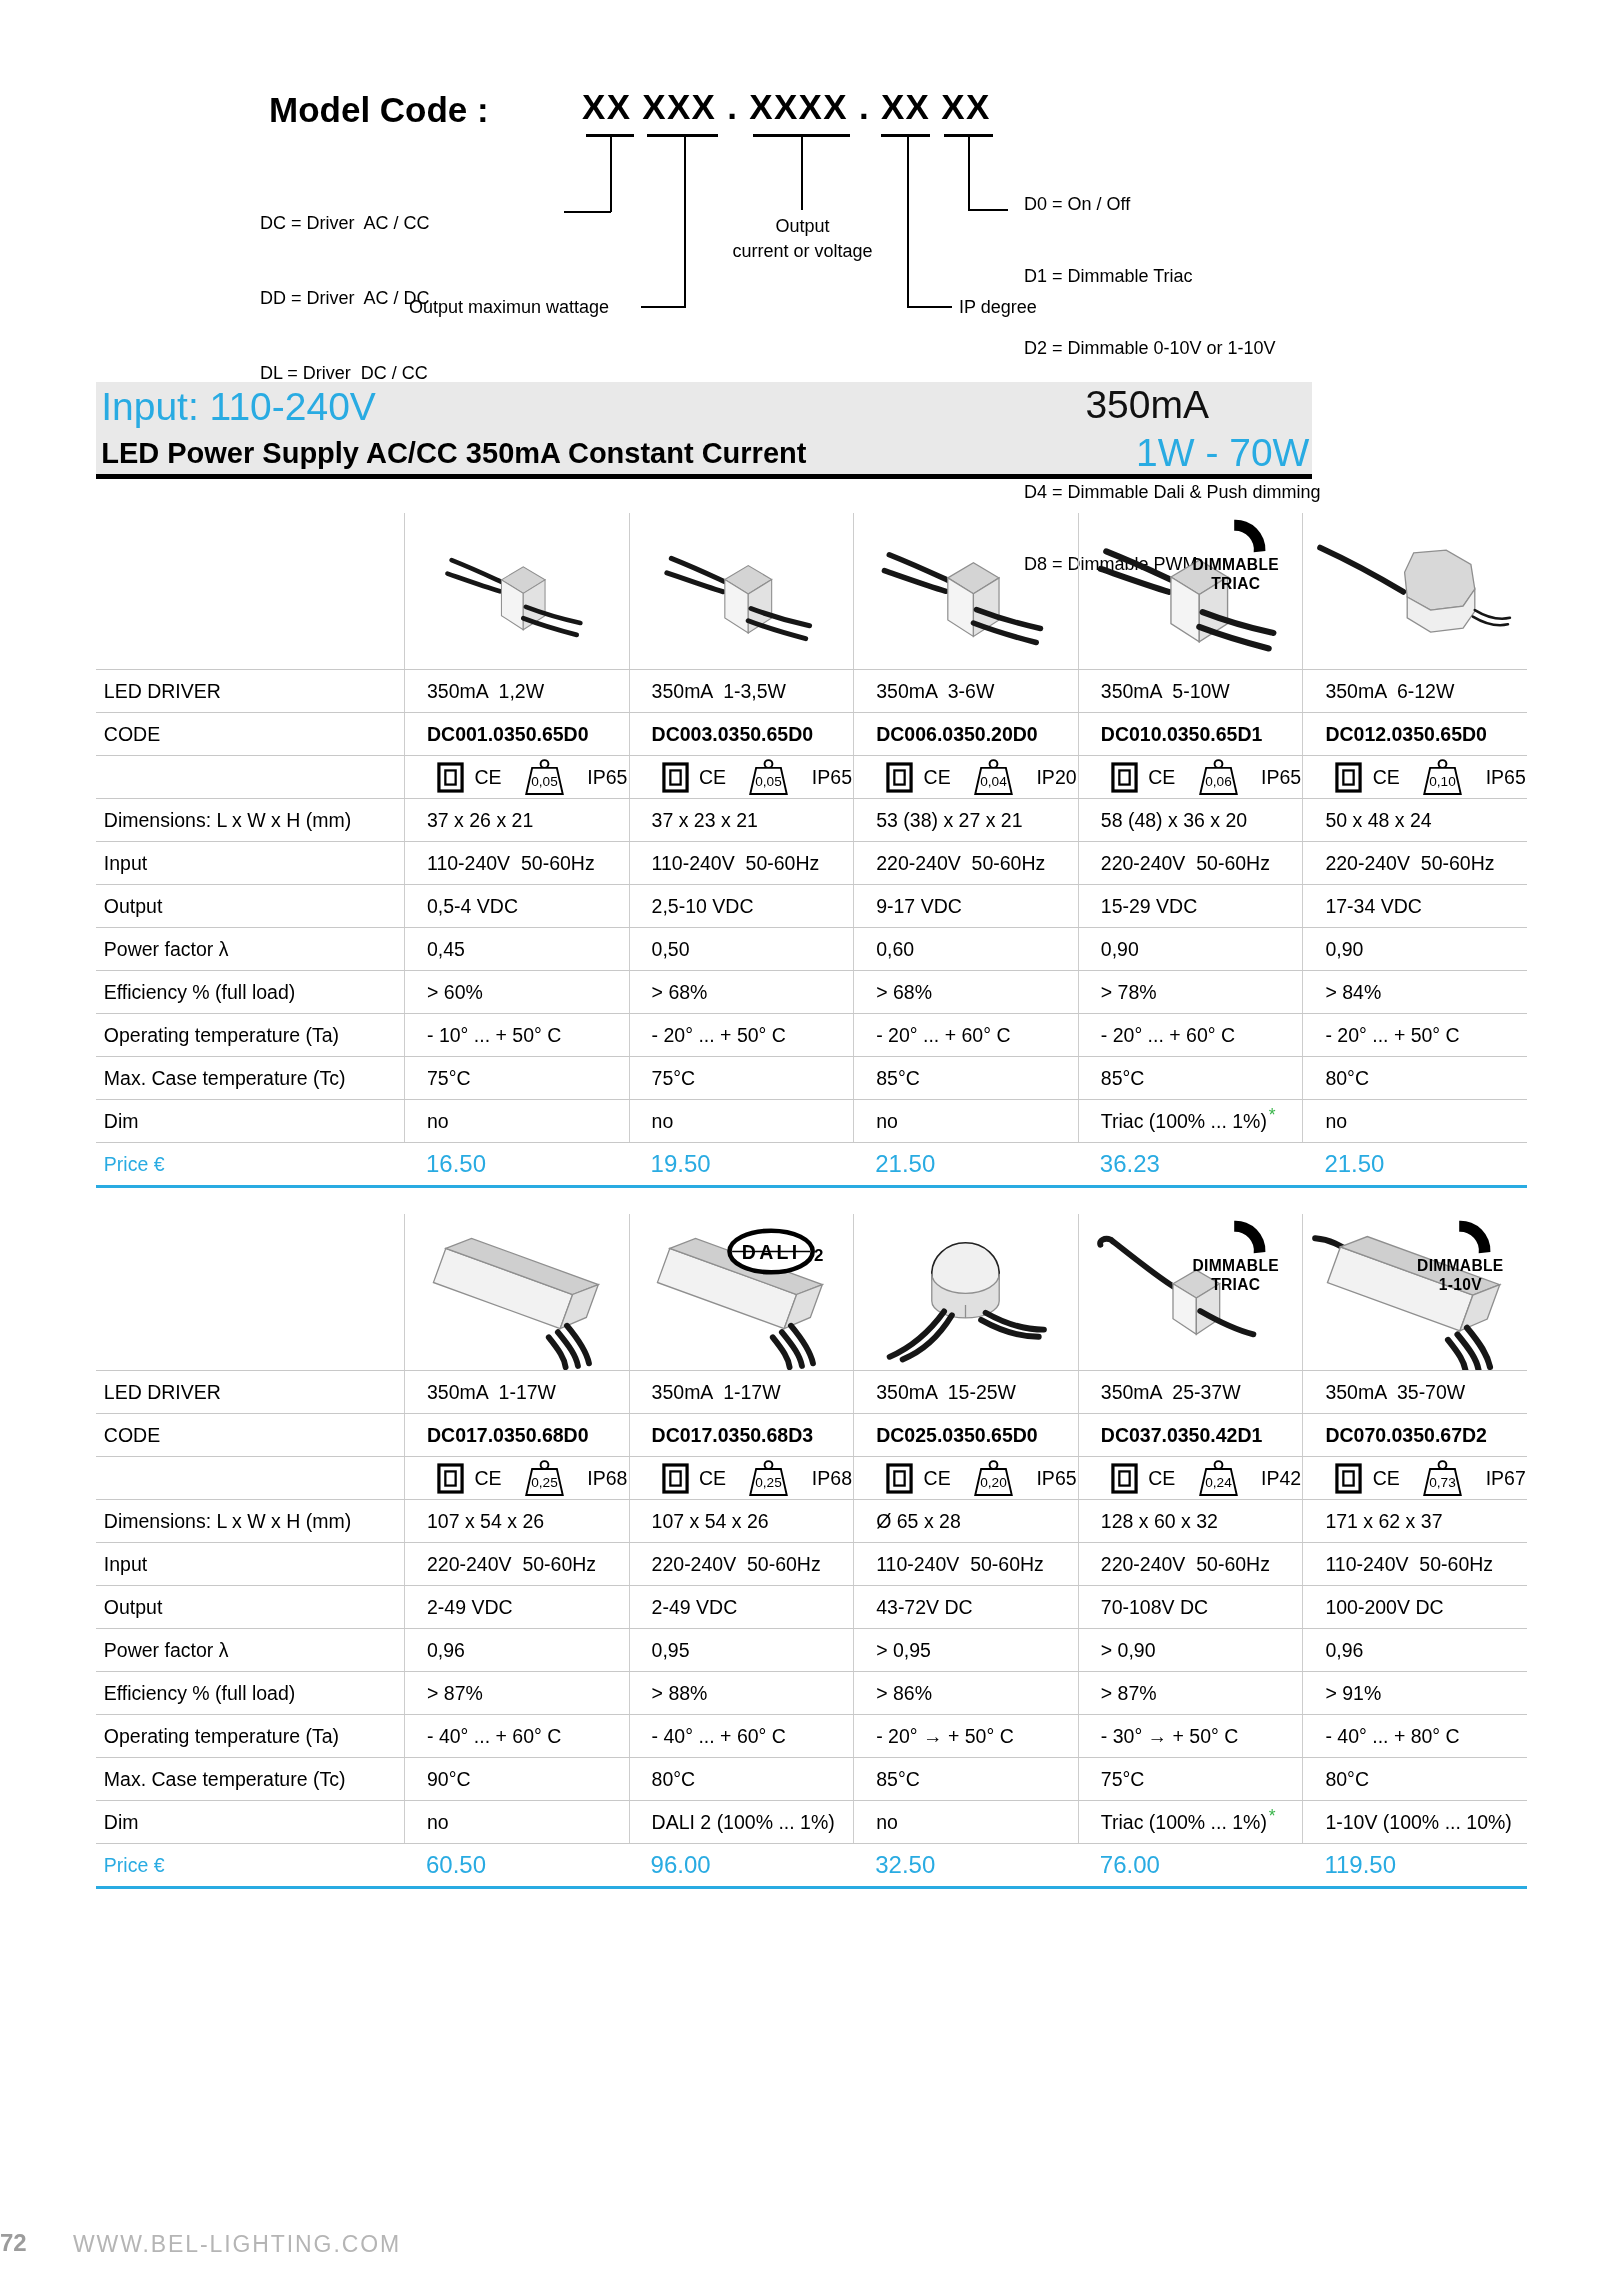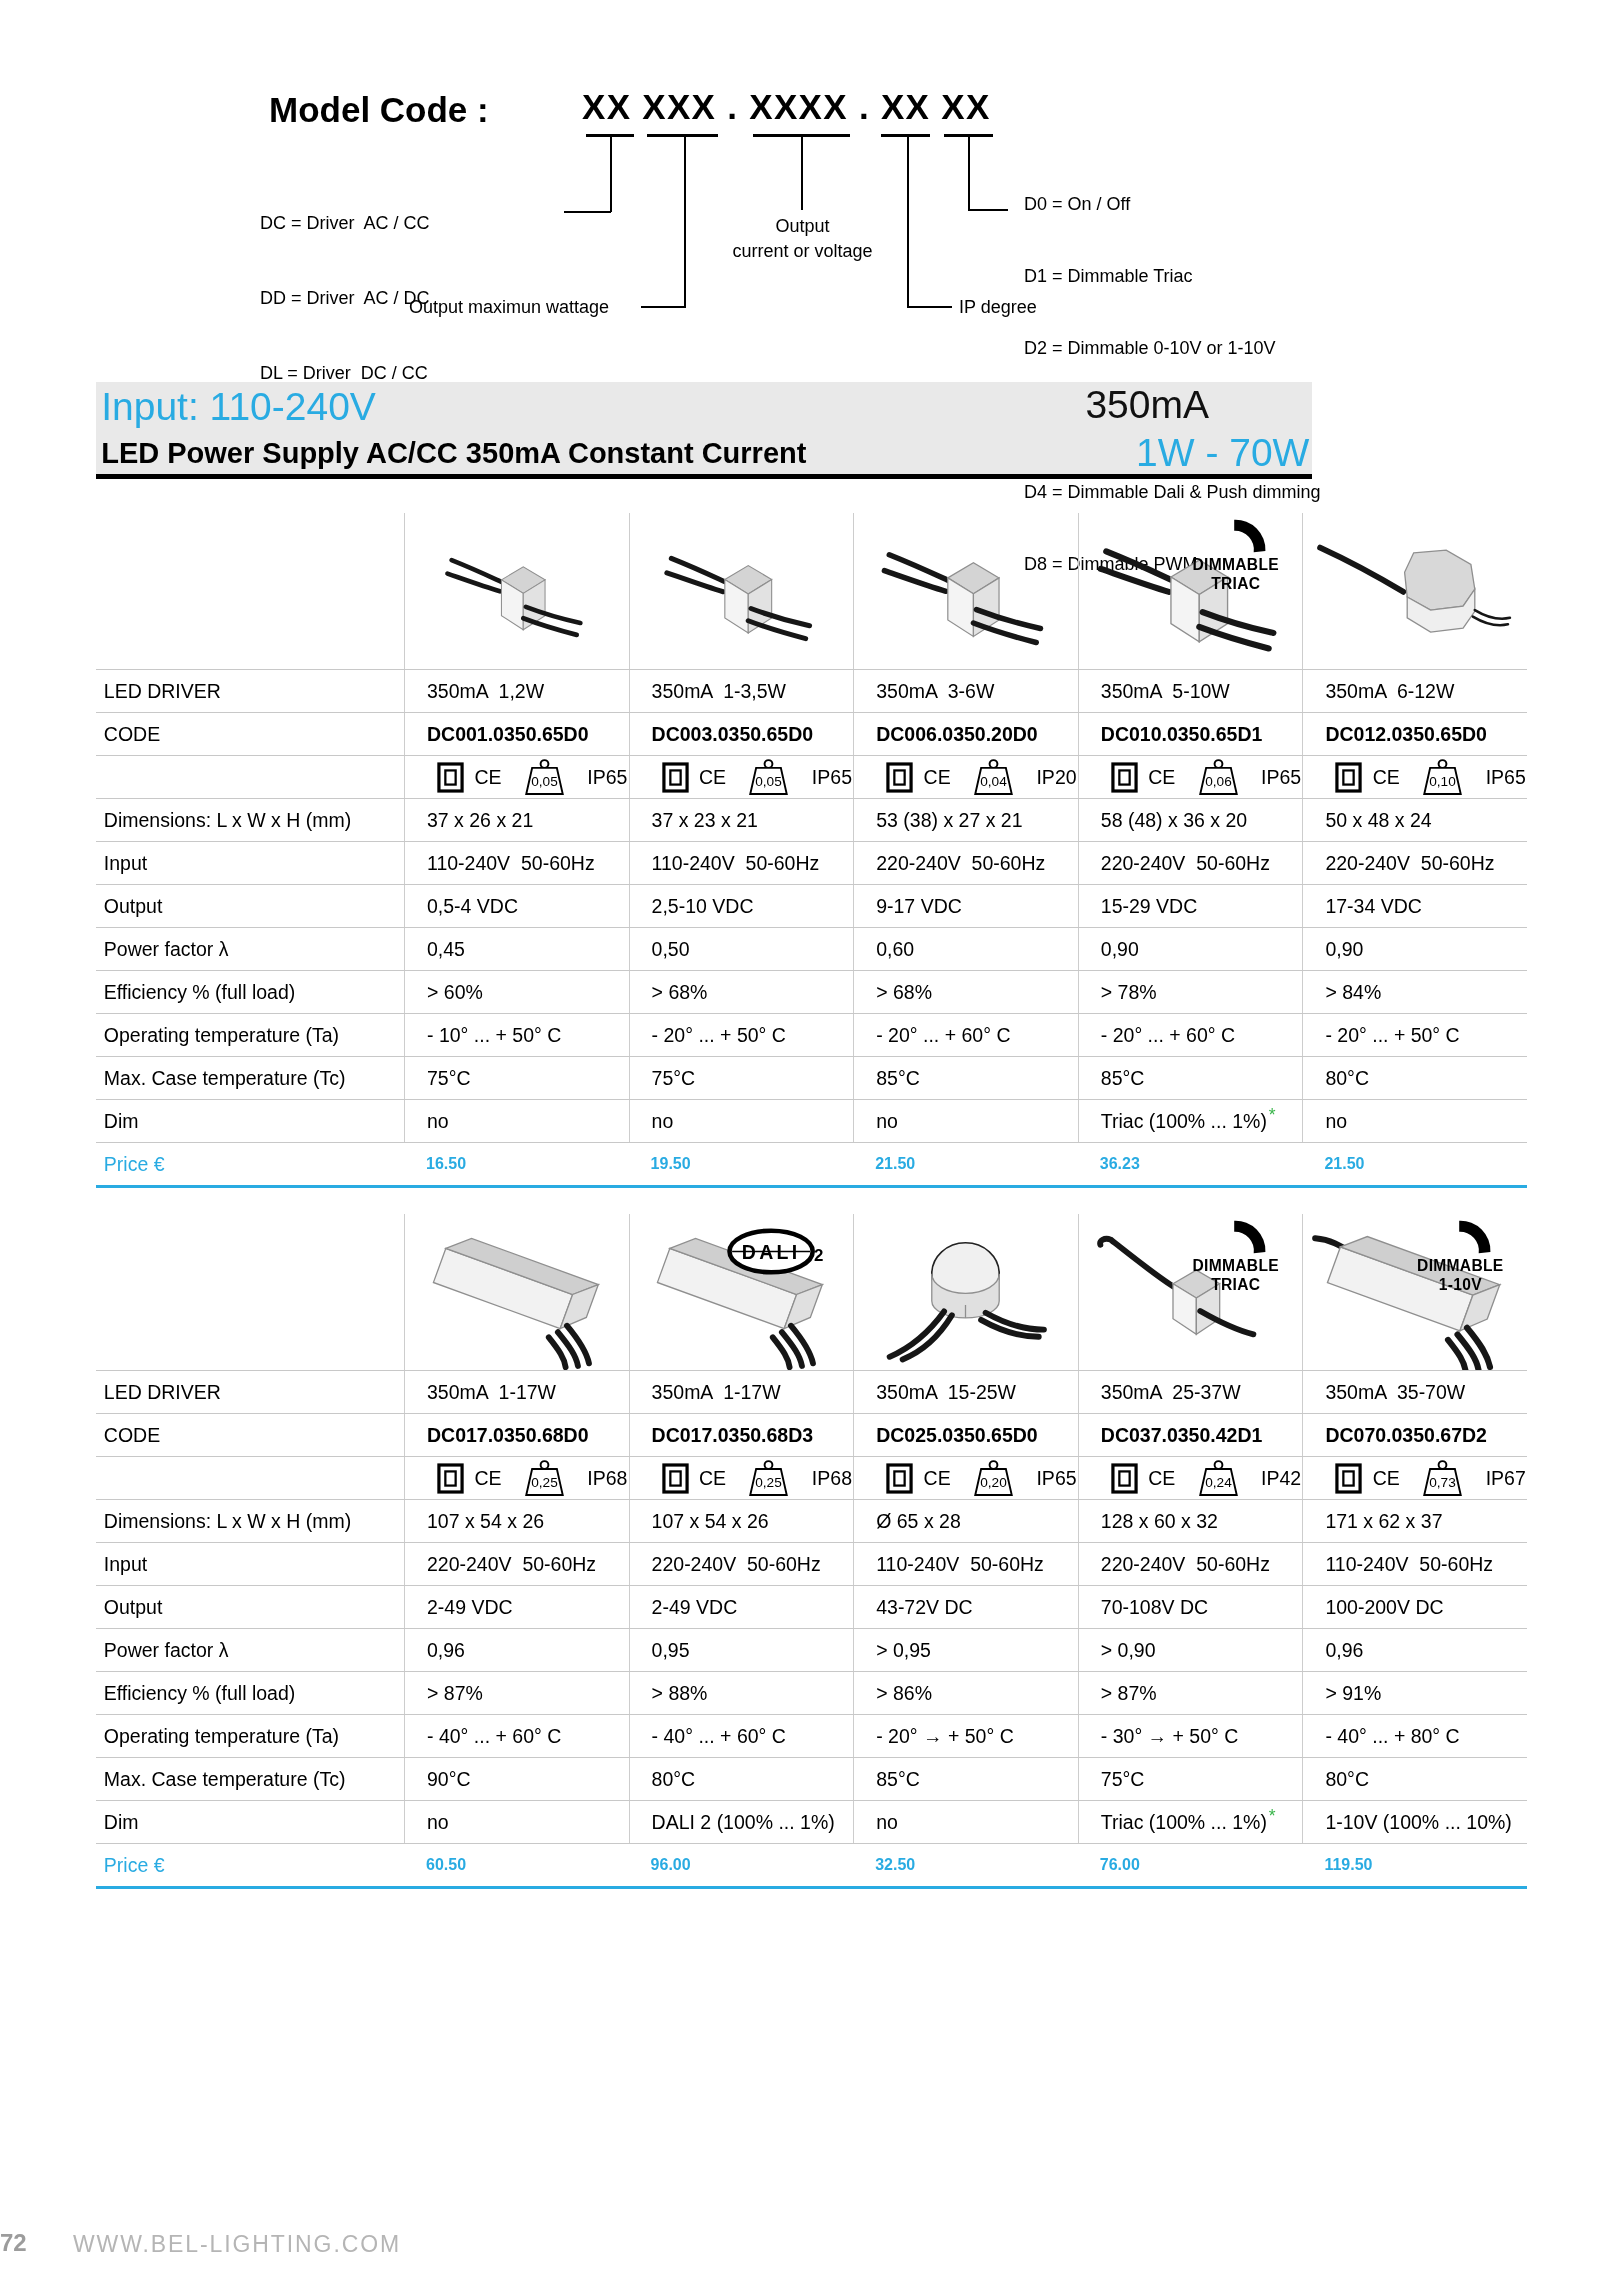--- a/index.html
+++ b/index.html
@@ -43,21 +43,21 @@
   .row{display:grid;grid-template-columns:308px 1fr 1fr 1fr 1fr 1fr;height:42px;border-top:1.3px solid #c8c8c8;}
   .img-row{height:156px;border-top:none;}
   .price-row{border-bottom:3.2px solid var(--accent);}
   .cell{display:flex;align-items:center;box-sizing:border-box;overflow:hidden;}
   .label-cell{padding-left:7.8px;font-size:19.5px;}
   .data-cell{padding-left:22px;font-size:19.5px;white-space:pre;}
   .vline{border-left:1.3px solid #cdcdcd;}
   .img-cell{justify-content:center;position:relative;padding-left:0;}
   .img-cell svg{display:block;}
   .code-cell{font-weight:700;}
-  .price-cell{color:var(--accent);font-size:16px;font-weight:bold;}
+  .price-cell{color:var(--accent);font-size:24px;}
   .price-label{color:var(--accent);}
   .cert-cell{gap:10.4px;padding-left:32px;}
   .ce,.ip{font-size:19.5px;}
   .class2 svg,.wicon svg{display:block;}
   .star{color:var(--green);font-size:17.5px;position:relative;top:-5.8px;margin-left:1.9px;}
 
   
   .badge{position:absolute;top:3.9px;right:5.2px;width:123px;text-align:center;}
   .badge svg{margin:0 auto;}
   .badge-line{font-size:15.6px;line-height:19px;font-weight:700;color:#000;letter-spacing:0.3px;}

